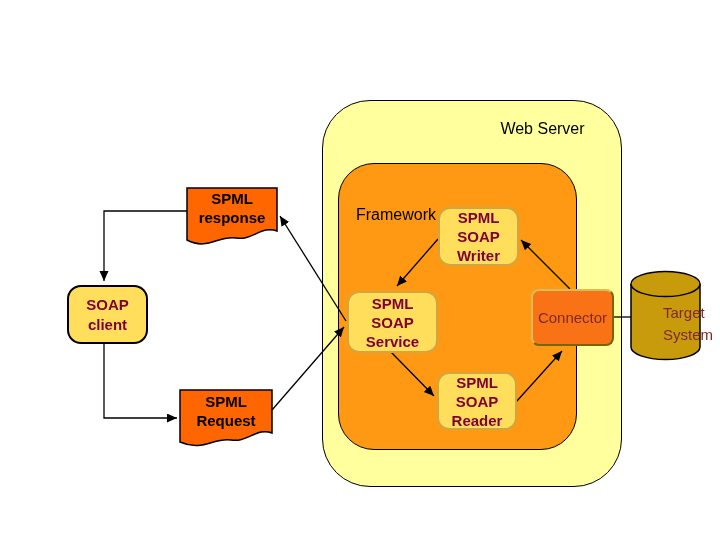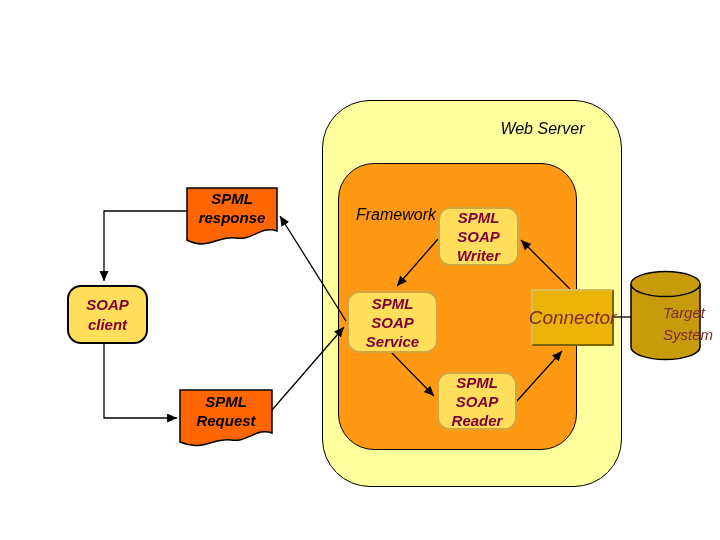--- a/index.html
+++ b/index.html
@@ -1,19 +1,18 @@
 <!DOCTYPE html>
 <html><head>
 <meta charset="utf-8">
 <style>
   html,body{margin:0;padding:0;background:#ffffff;}
   #canvas{
     position:relative;width:720px;height:540px;background:#ffffff;overflow:hidden;
     font-family:"Liberation Sans","DejaVu Sans",sans-serif;
-    font-style:italic;
   }
   .abs{position:absolute;box-sizing:border-box;}
   
   #web-server{
     left:322px;top:100px;width:300px;height:387px;
     background:#FFFF9E;border:1px solid #000;border-radius:48px;
   }
   #framework{
     left:338px;top:163px;width:239px;height:287px;
     background:#FF9914;border:1px solid #000;border-radius:36px;
@@ -40,22 +39,22 @@
   #node-client{
     left:67px;top:285px;width:81px;height:59px;
     background:#FFDE5C;border:2px solid #000;border-radius:14px;
     color:#7F0033;font-weight:bold;font-size:15px;line-height:20px;
     text-align:center;white-space:pre-line;
     display:flex;align-items:center;justify-content:center;
   }
   
   #node-connector{
     left:531px;top:289px;width:83px;height:57px;
-    background:#eab308;border:2px solid;border-color:#D9BC55 #7A6400 #7A6400 #D9BC55;
-    border-radius:2px;color:#7F2A2A;font-size:19px;
+    background:#f97316;border:2px solid;border-color:#D9BC55 #7A6400 #7A6400 #D9BC55;
+    border-radius:8px;color:#7F2A2A;font-size:15px;
     text-align:center;white-space:pre-line;
     display:flex;align-items:center;justify-content:center;
   }
   
   .doc-label{
     color:#000;font-weight:bold;font-size:15px;line-height:19px;
     text-align:center;white-space:pre-line;
   }
   #label-response{left:187px;top:189px;width:90px;}
   #label-request{left:180px;top:392px;width:92px;}

